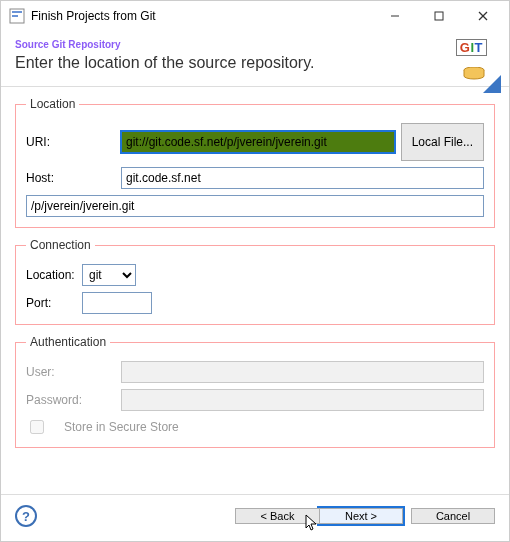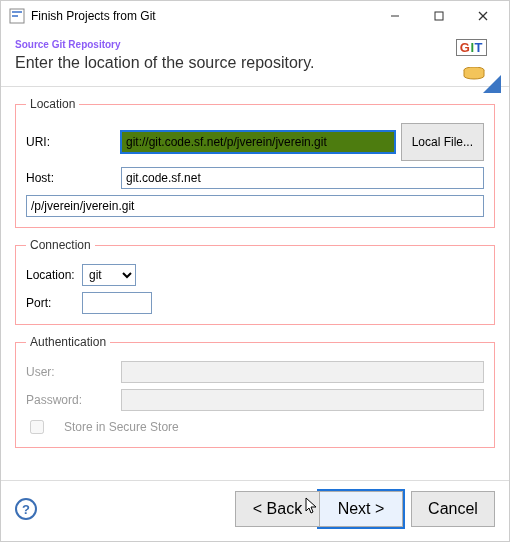--- a/index.html
+++ b/index.html
@@ -113,23 +113,23 @@
     align-items:center;
     gap:8px;
   }
   .footer .spacer { flex:1; }
   .footer .help {
     width:22px; height:22px; border:2px solid #3b6fb5; border-radius:50%;
     display:flex; align-items:center; justify-content:center;
     color:#3b6fb5; font-weight:bold; font-size:13px;
   }
   .footer .fbtn {
-    min-width: 84px; height:36px;
+    min-width: 84px; height:16px;
     border:1px solid #adadad; background:#e9e9e9;
-    font-family:inherit; font-size:16px; cursor:pointer;
+    font-family:inherit; font-size:11px; cursor:pointer;
     padding: 0 8px;
   }
   .footer .fbtn.focus {
     outline:2px solid #1e73d8; background:#eaf2fd;
   }
   .footer .fbtn.dis { color:#9a9a9a; background:#f4f4f4; cursor:default; }
   .cursor { position:absolute; pointer-events:none; }
   .btnpair { display:flex; }
   .btnpair .fbtn { border-radius:0; }
   .btnpair .fbtn:first-child { border-right:none; position:relative; }

